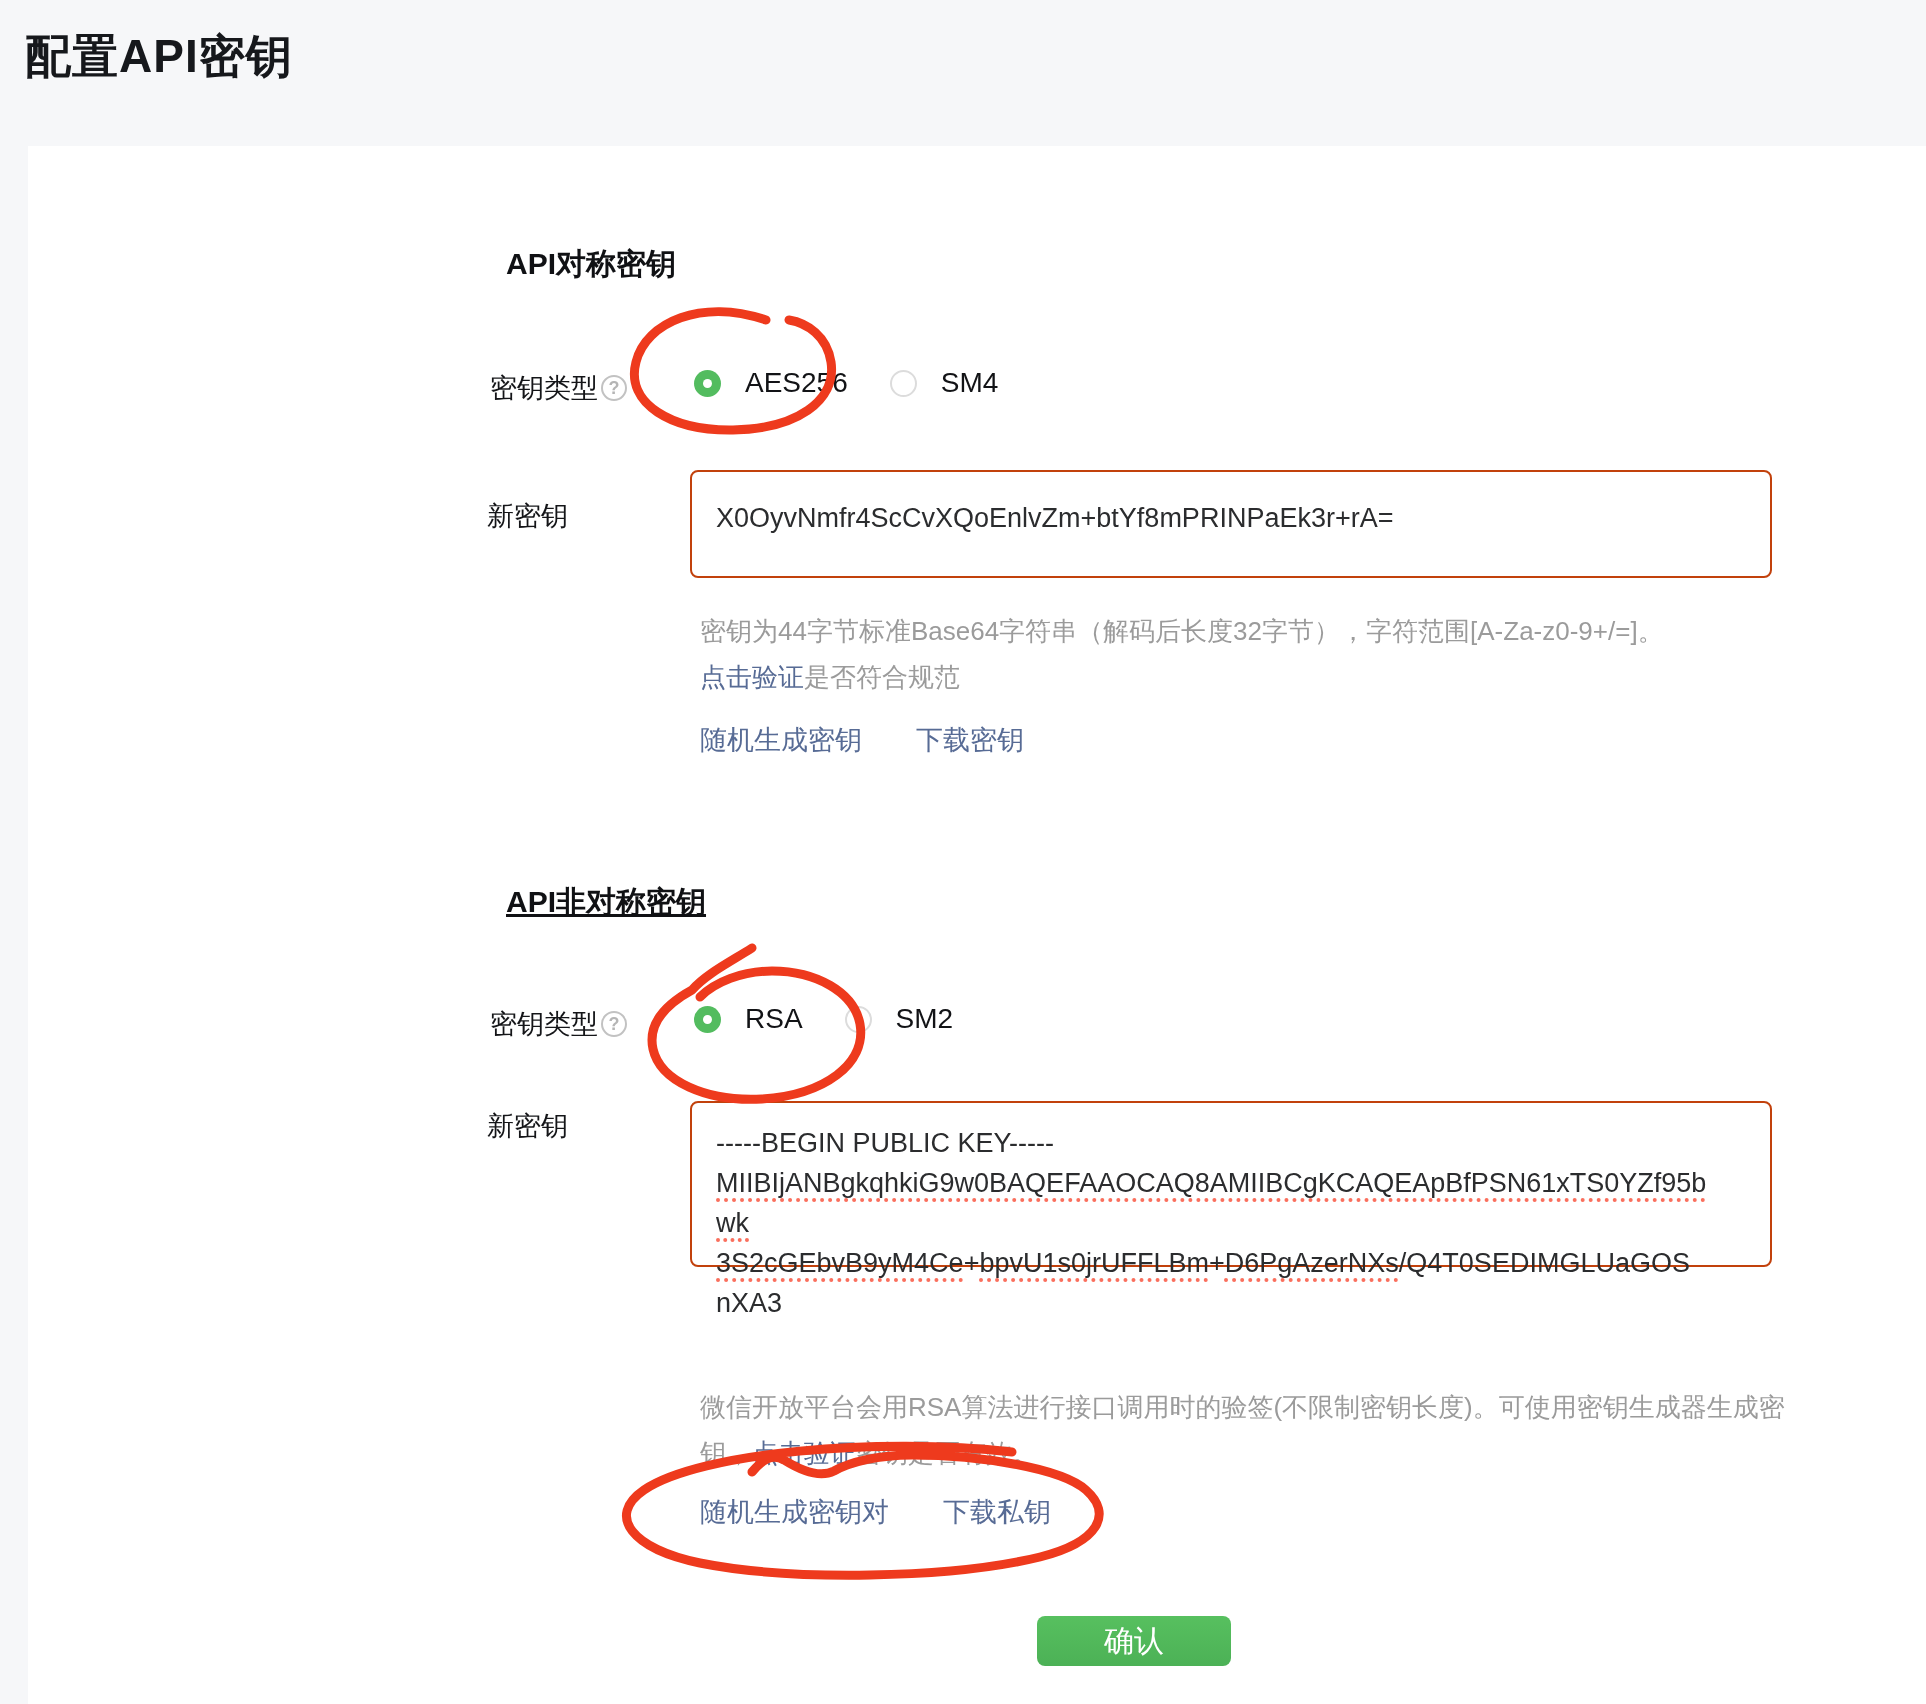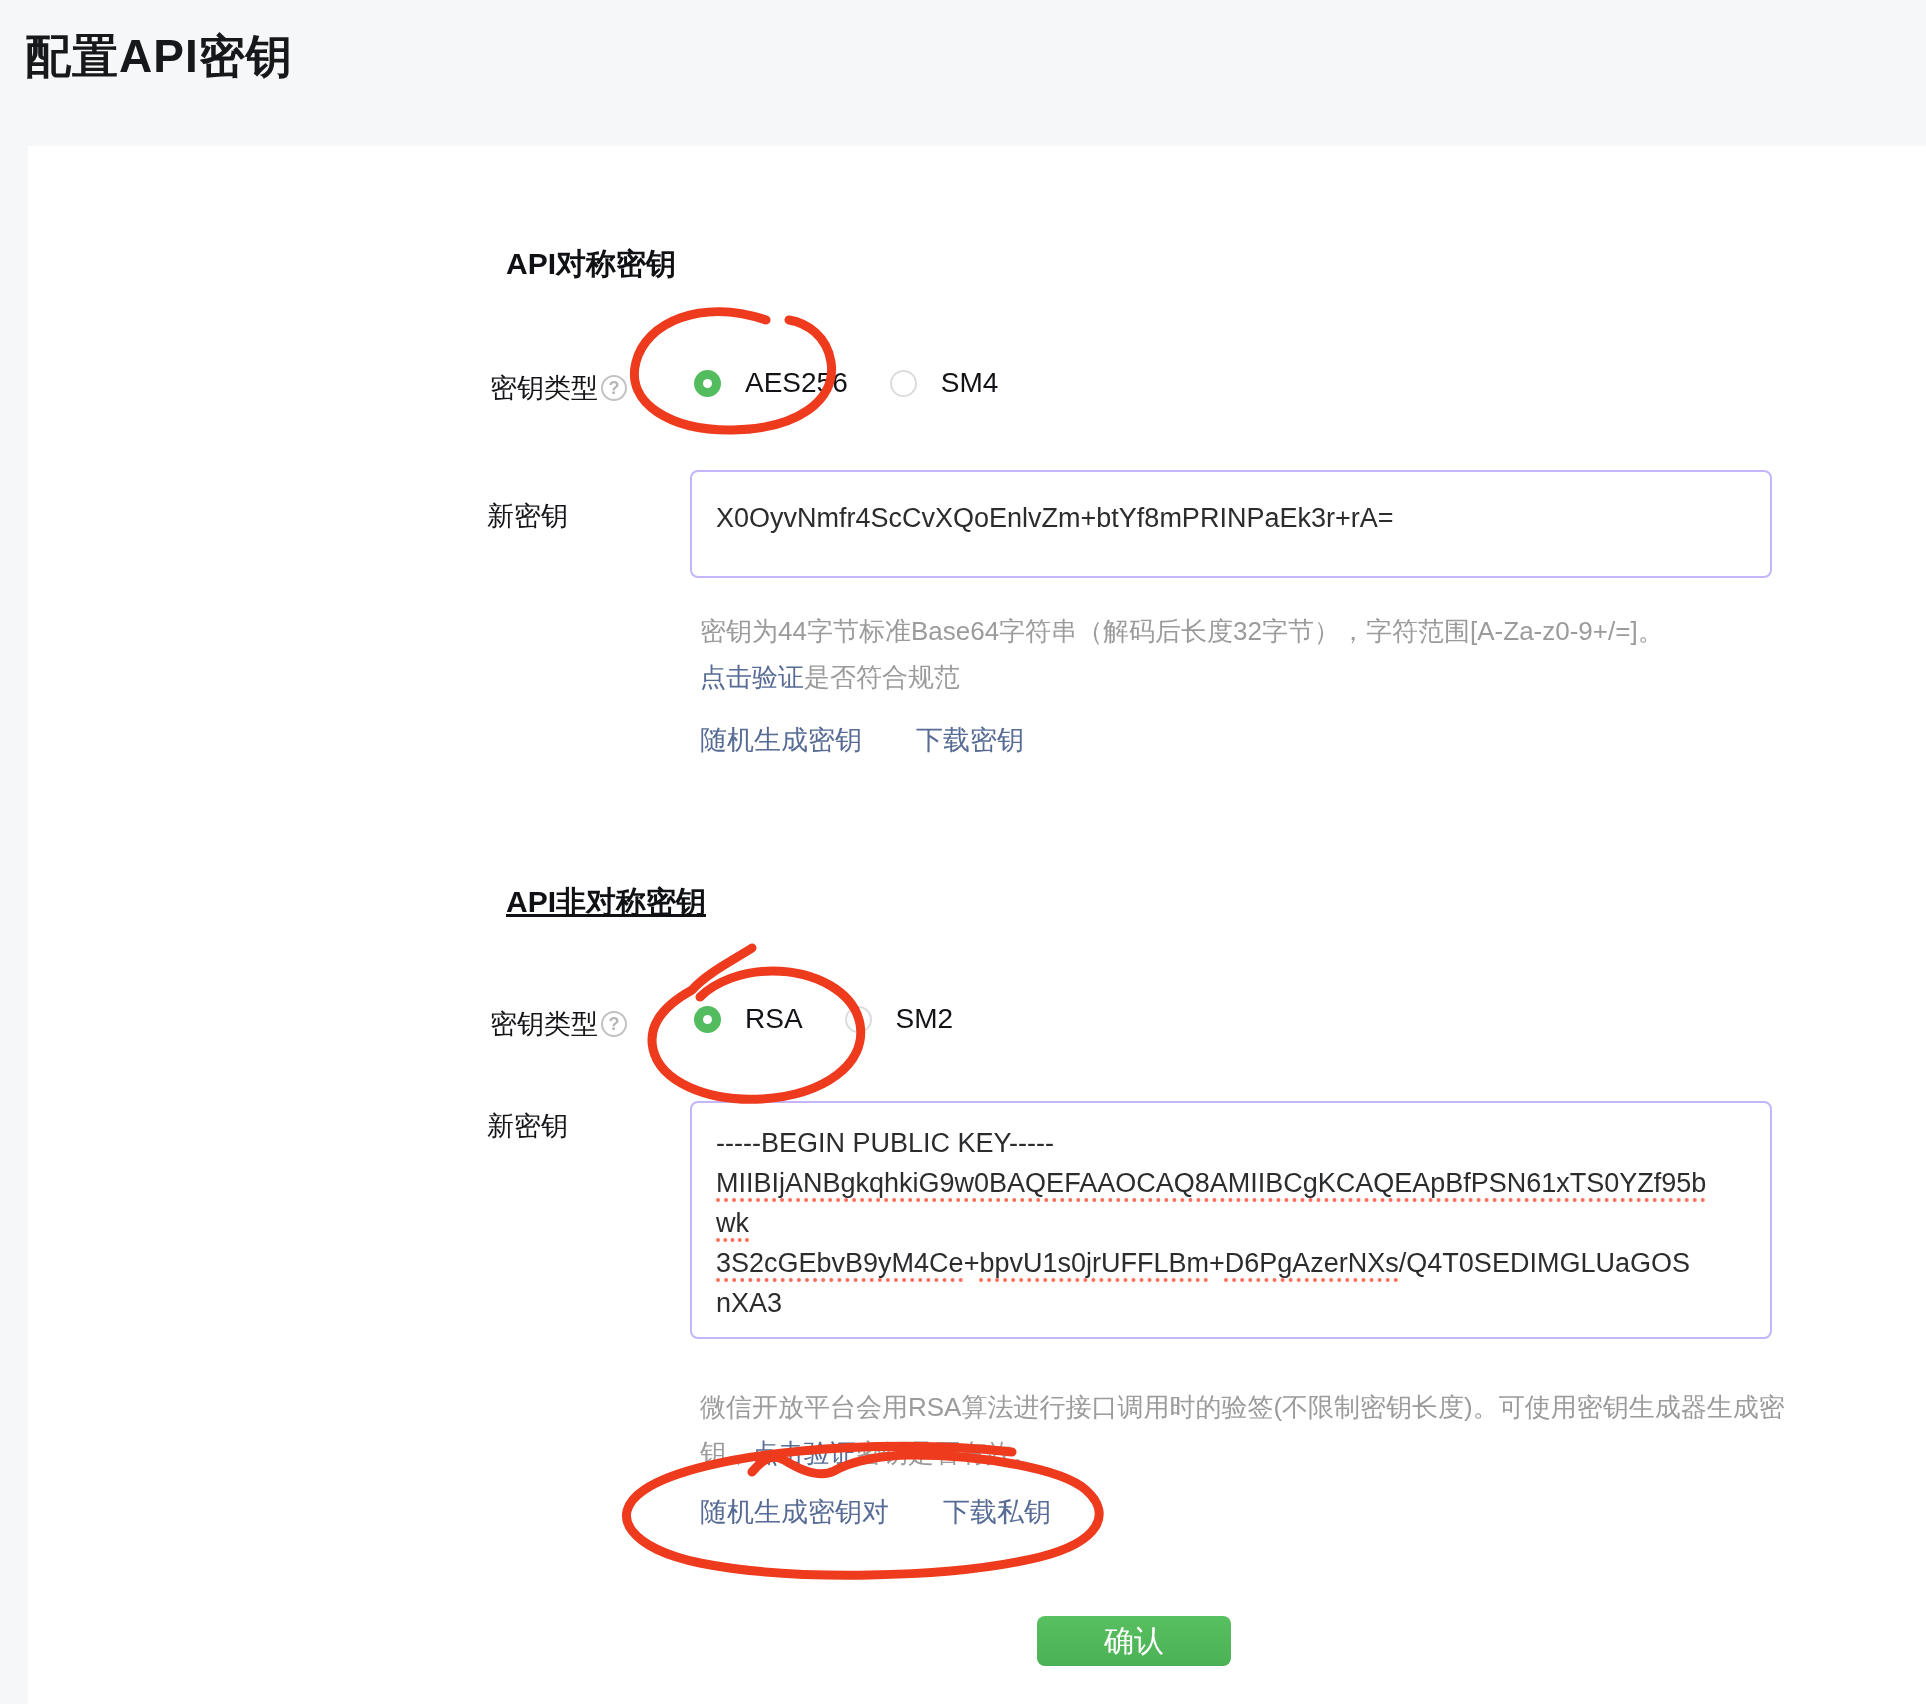--- a/index.html
+++ b/index.html
@@ -45,28 +45,28 @@
     border:2px solid #dcdcdc; background:#fff;
     display:inline-flex; align-items:center; justify-content:center;
     margin-right:24px;
   }
   .radio.selected { border:none; background:#53bc5f; }
   .radio .dot { width:9px; height:9px; border-radius:50%; background:#fff; }
   .radio-label { font-size:28px; color:#121316; }
 
   .key-input {
     position:absolute;
-    border:2px solid #c4b5fd; border-radius:8px;
+    border:2px solid #c2410c; border-radius:8px;
     background:#fff; color:#2b2c2e;
     font-family:"Liberation Sans","DejaVu Sans",sans-serif;
     font-size:27px; line-height:40px;
     padding:26px 24px; resize:none; outline:none;
   }
   .pos-input1 { left:662px; top:324px; width:1082px; height:108px; }
-  .pos-input2 { left:662px; top:955px; width:1082px; height:238px; padding-top:20px; }
+  .pos-input2 { left:662px; top:955px; width:1082px; height:166px; padding-top:20px; }
   .key-line { white-space:pre-wrap; word-break:break-all; }
   .squiggle {
     text-decoration:underline dotted #fa6f5d;
     text-decoration-thickness:3.5px;
     text-underline-offset:6px;
   }
 
   .help { font-size:26px; color:#9b9b9b; }
   .pos-help1 { position:absolute; left:672px; top:468px; white-space:nowrap; }
   .pos-verify1 { position:absolute; left:672px; top:514px; font-size:26px; }

